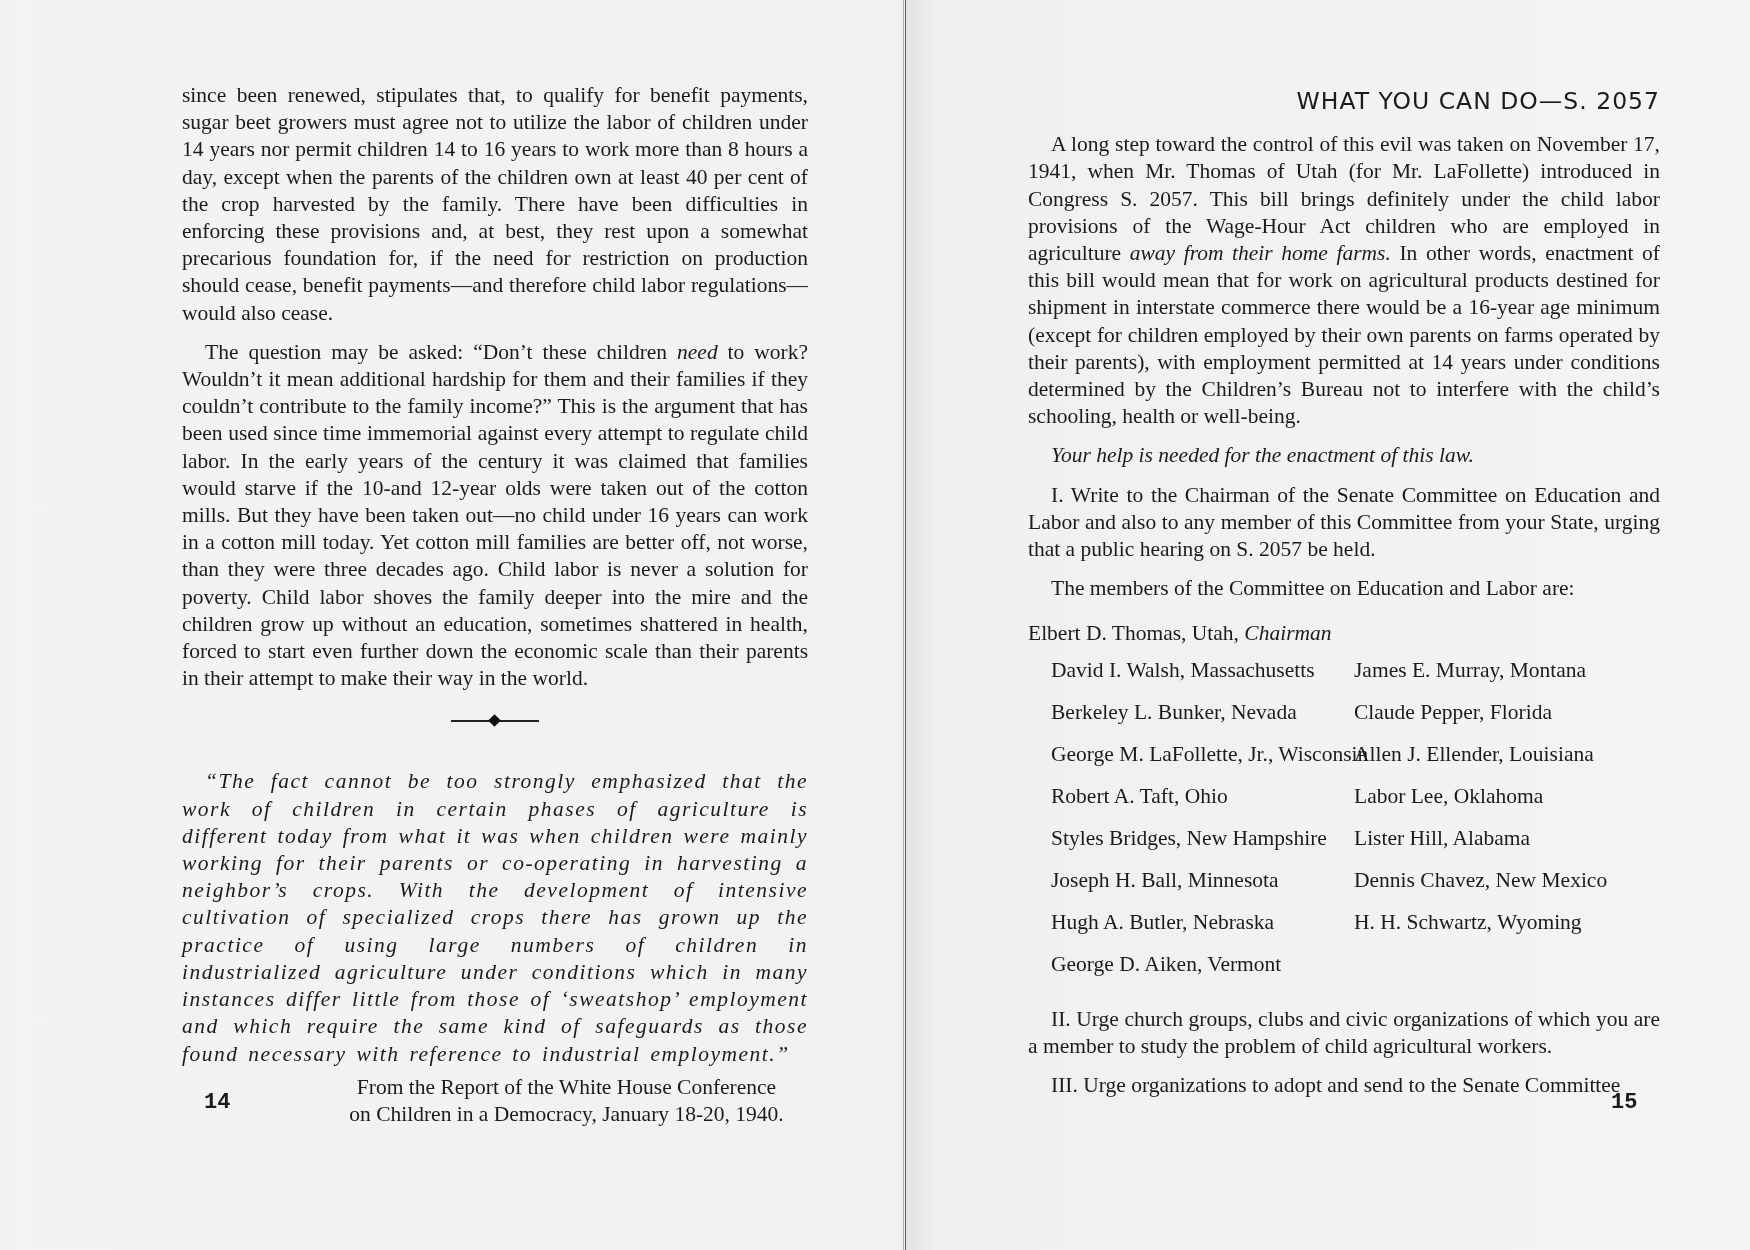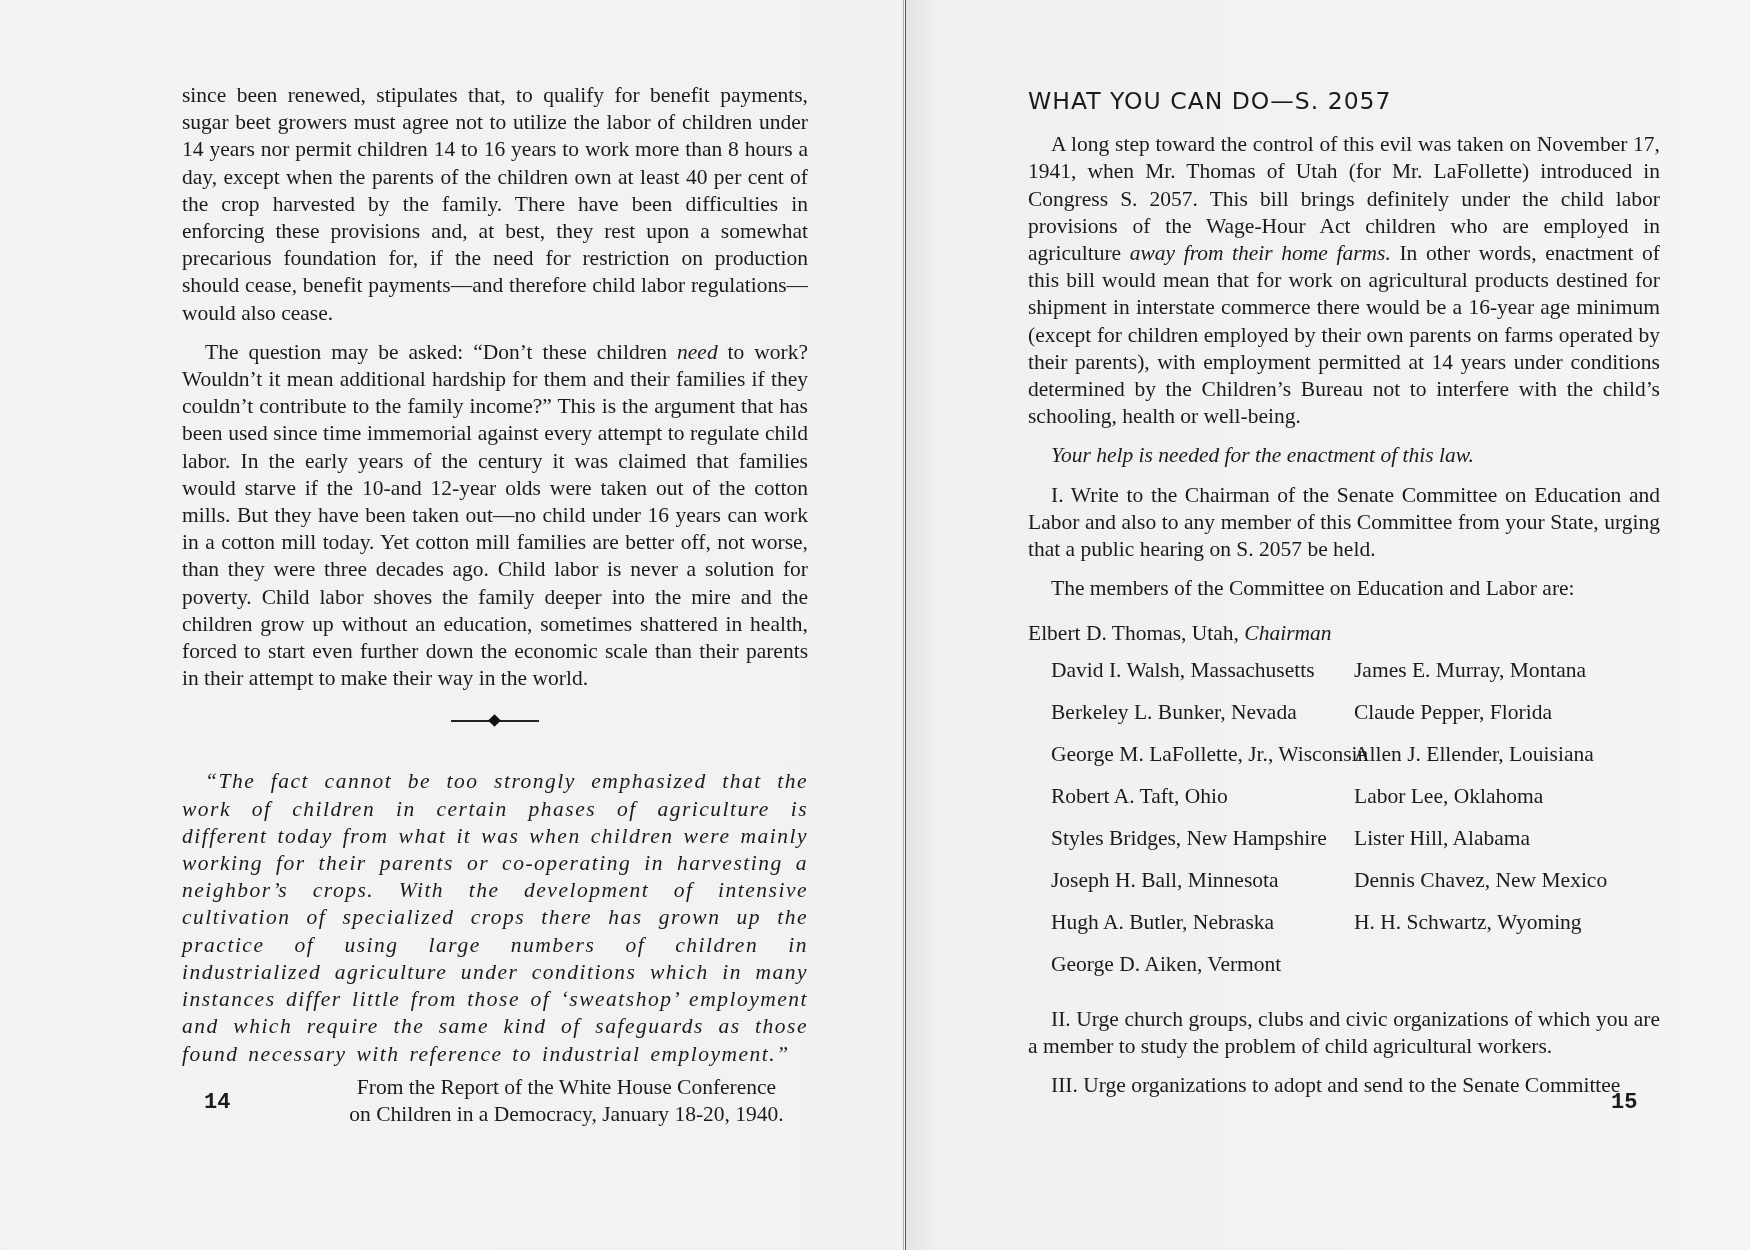--- a/index.html
+++ b/index.html
@@ -10,21 +10,21 @@
   .page.right { left:906px; width:844px; background:linear-gradient(90deg,#e3e3e1 0%,#f0f0ee 4%,#f4f4f2 100%); }
   .gutter { position:absolute; left:905px; top:0; width:2px; height:1250px; background:#5a5a5a; }
   .gutter2 { position:absolute; left:903px; top:0; width:1px; height:1250px; background:#b0b0b0; }
   .col { position:absolute; font-size:21.5px; line-height:27.2px; }
   .left .col { left:170px; width:626px; }
   .right .col { left:122px; width:632px; }
   p { margin:0; text-align:justify; }
   p.ind { text-indent:23px; }
   .gap { height:12px; }
   i, .it { font-style:italic; }
-  .title { font-family:"DejaVu Sans", sans-serif; font-size:23.5px; letter-spacing:1px; text-align:left; margin:0 0 16px 0; font-weight:normal; }
+  .title { font-family:"DejaVu Sans", sans-serif; font-size:23.5px; letter-spacing:1px; text-align:right; margin:0 0 16px 0; font-weight:normal; }
   .divider { position:relative; width:88px; height:10px; margin:24px auto 42px auto; }
   .divider .line { position:absolute; left:0; right:0; top:4px; height:1.5px; background:#222; }
   .divider .diamond { position:absolute; left:39px; top:0; width:9px; height:9px; background:#111; transform:rotate(45deg); }
   .quote p { font-style:italic; letter-spacing:1.5px; word-spacing:3px; }
   .source { margin-left:143px; text-align:left; }
   .source div { text-align:center; }
   .pagenum { position:absolute; font-family:Liberation Mono, monospace; font-weight:bold; font-size:22px; top:1090px; }
   .members-head { text-align:left; margin:18px 0 8px 0; }
   .members { display:grid; grid-template-columns:303px auto; row-gap:14px; margin-left:23px; }
   .members div { line-height:28px; white-space:nowrap; }

